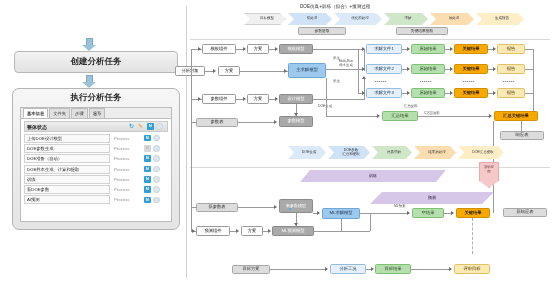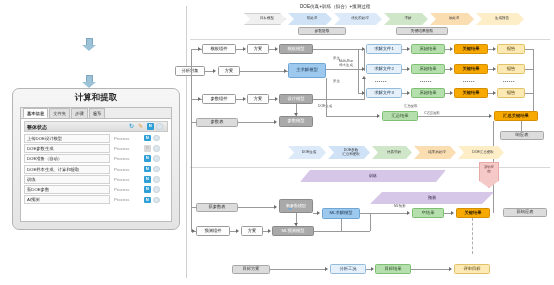--- a/index.html
+++ b/index.html
@@ -142,26 +142,29 @@
 </style>
 </head>
 <body>
 
 <div id="canvas">
 
   <div class="arrowdown" id="arr1">
     <div class="stem"></div>
       <div class="head"></div>
   </div>
+  <div class="lbox" id="stage2">
+    <span>创建分析任务</span>
+  </div>
   <div class="arrowdown" id="arr2">
     <div class="stem"></div>
       <div class="head"></div>
   </div>
   <div class="lbox" id="stage3">
-    <div class="hdr">计算和提取</div>
+    <div class="hdr">执行分析任务</div>
   </div>
 
   <div class="panel">
     <div class="tabs">
       <div class="tab active">
           <span>基本信息</span>
         </div>
       <div class="tab">
           <span>文件夹</span>
         </div>

